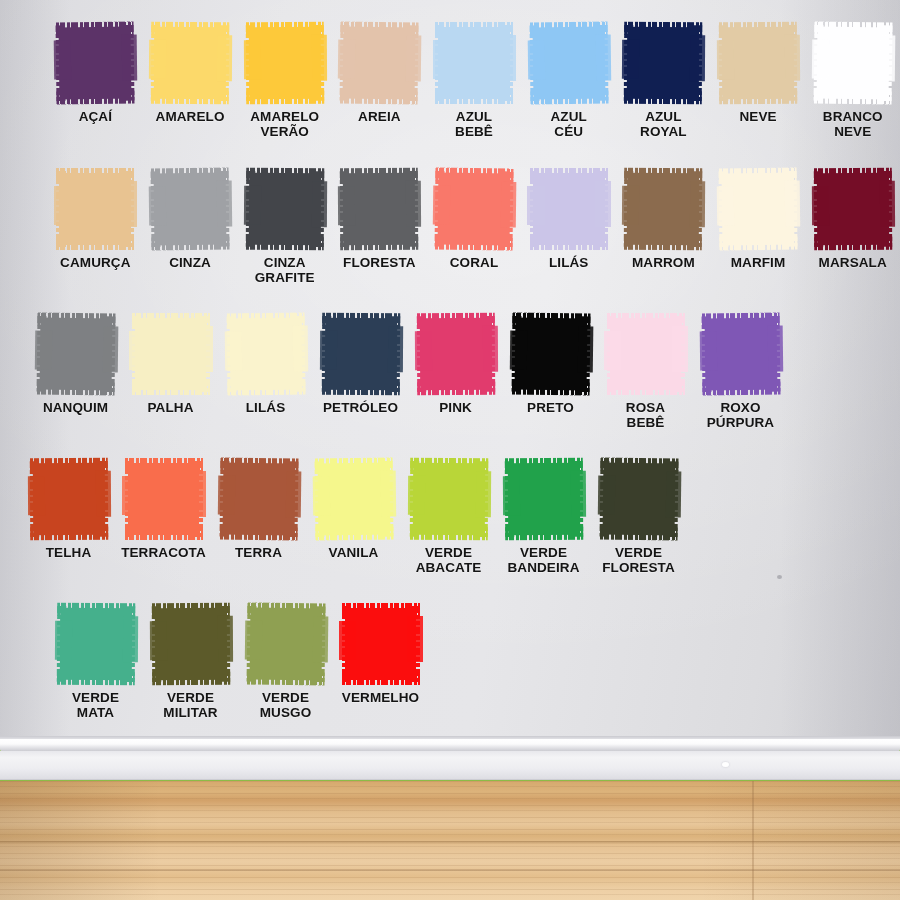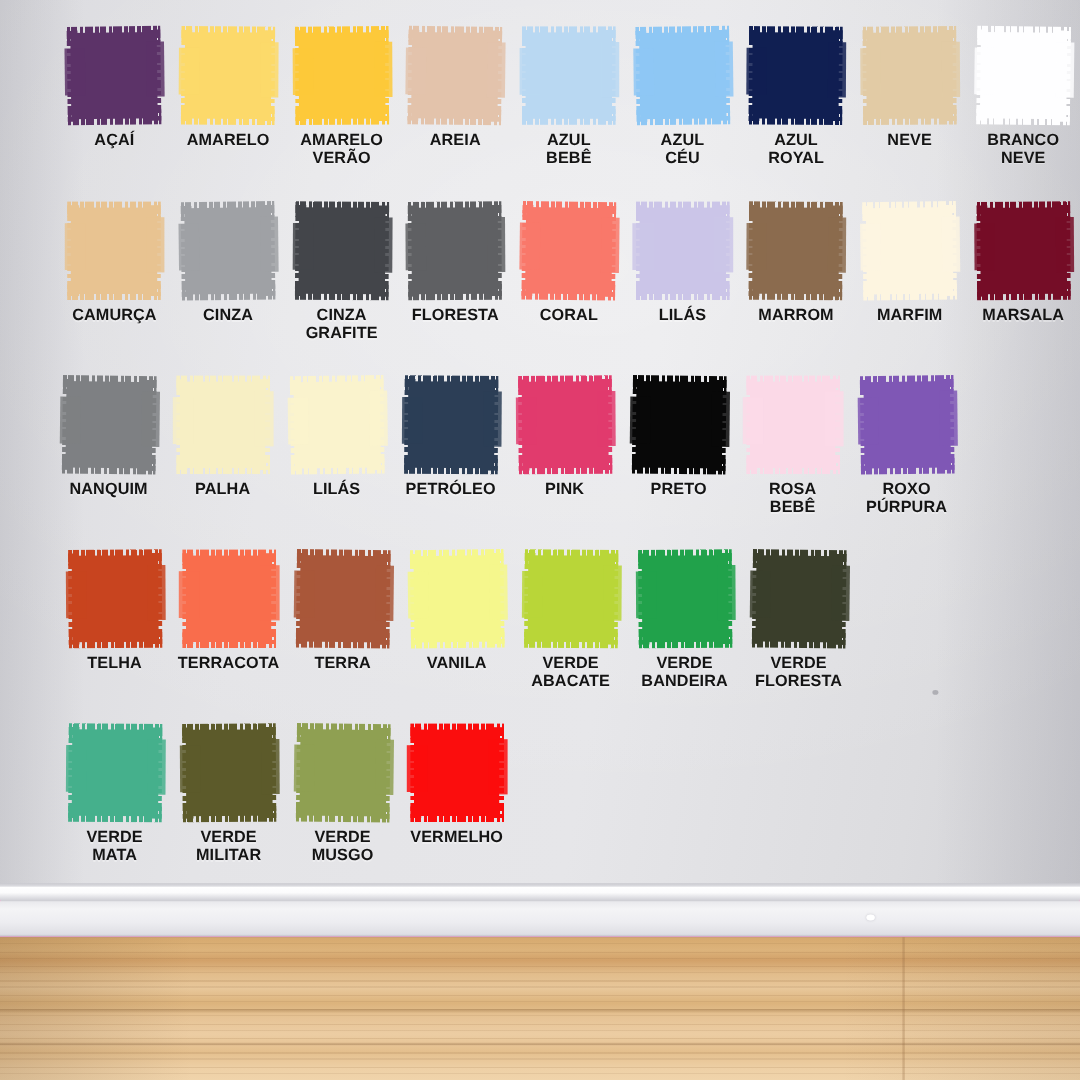--- a/index.html
+++ b/index.html
@@ -5,21 +5,21 @@
 <style>
   * { margin:0; padding:0; box-sizing:border-box; }
   html, body {
     width:900px; height:900px;
     font-family:"Liberation Sans", sans-serif;
     overflow:hidden;
   }
   #scene {
     position:relative;
     width:900px; height:900px;
-    background:#f9a8d4;
+    background:#84cc16;
   }
 
   
   #wall {
     position:absolute; left:0; top:0;
     width:900px; height:740px;
     background:
       radial-gradient(ellipse 900px 600px at 55% 30%, rgba(255,255,255,0.40) 0%, rgba(255,255,255,0.12) 45%, rgba(255,255,255,0) 75%),
       linear-gradient(100deg, #d9d9dd 0%, #e4e4e7 28%, #e6e6e9 58%, #dcdcdf 85%, #d2d2d6 100%);
   }
@@ -446,21 +446,21 @@
               <div class="bot-frill"></div>
               <div class="l-frill"></div>
               <div class="r-frill"></div>
               <div class="streak-a"></div>
               <div class="streak-b"></div>
             </div>
           </div>
           <div class="swatch-label">MARSALA</div>
         </div>
       </div>
-      <div class="swatch-row" style="top: 313px; padding-left: 43px;">
+      <div class="swatch-row" style="top: 313px; padding-left: 28px;">
         <div class="swatch-cell">
           <div class="swatch-paint">
             <div class="paint-blob" style="--c: #7e8083; transform: rotate(0.7deg);">
               <div class="main"></div>
               <div class="top-frill"></div>
               <div class="bot-frill"></div>
               <div class="l-frill"></div>
               <div class="r-frill"></div>
               <div class="streak-a"></div>
               <div class="streak-b"></div>
@@ -562,21 +562,21 @@
               <div class="l-frill"></div>
               <div class="r-frill"></div>
               <div class="streak-a"></div>
               <div class="streak-b"></div>
             </div>
           </div>
           <div class="swatch-label">ROXO
 PÚRPURA</div>
         </div>
       </div>
-      <div class="swatch-row" style="top: 458px; padding-left: 48px;">
+      <div class="swatch-row" style="top: 458px; padding-left: 21px;">
         <div class="swatch-cell">
           <div class="swatch-paint">
             <div class="paint-blob" style="--c: #c8441f; transform: rotate(-0.35deg);">
               <div class="main"></div>
               <div class="top-frill"></div>
               <div class="bot-frill"></div>
               <div class="l-frill"></div>
               <div class="r-frill"></div>
               <div class="streak-a"></div>
               <div class="streak-b"></div>

